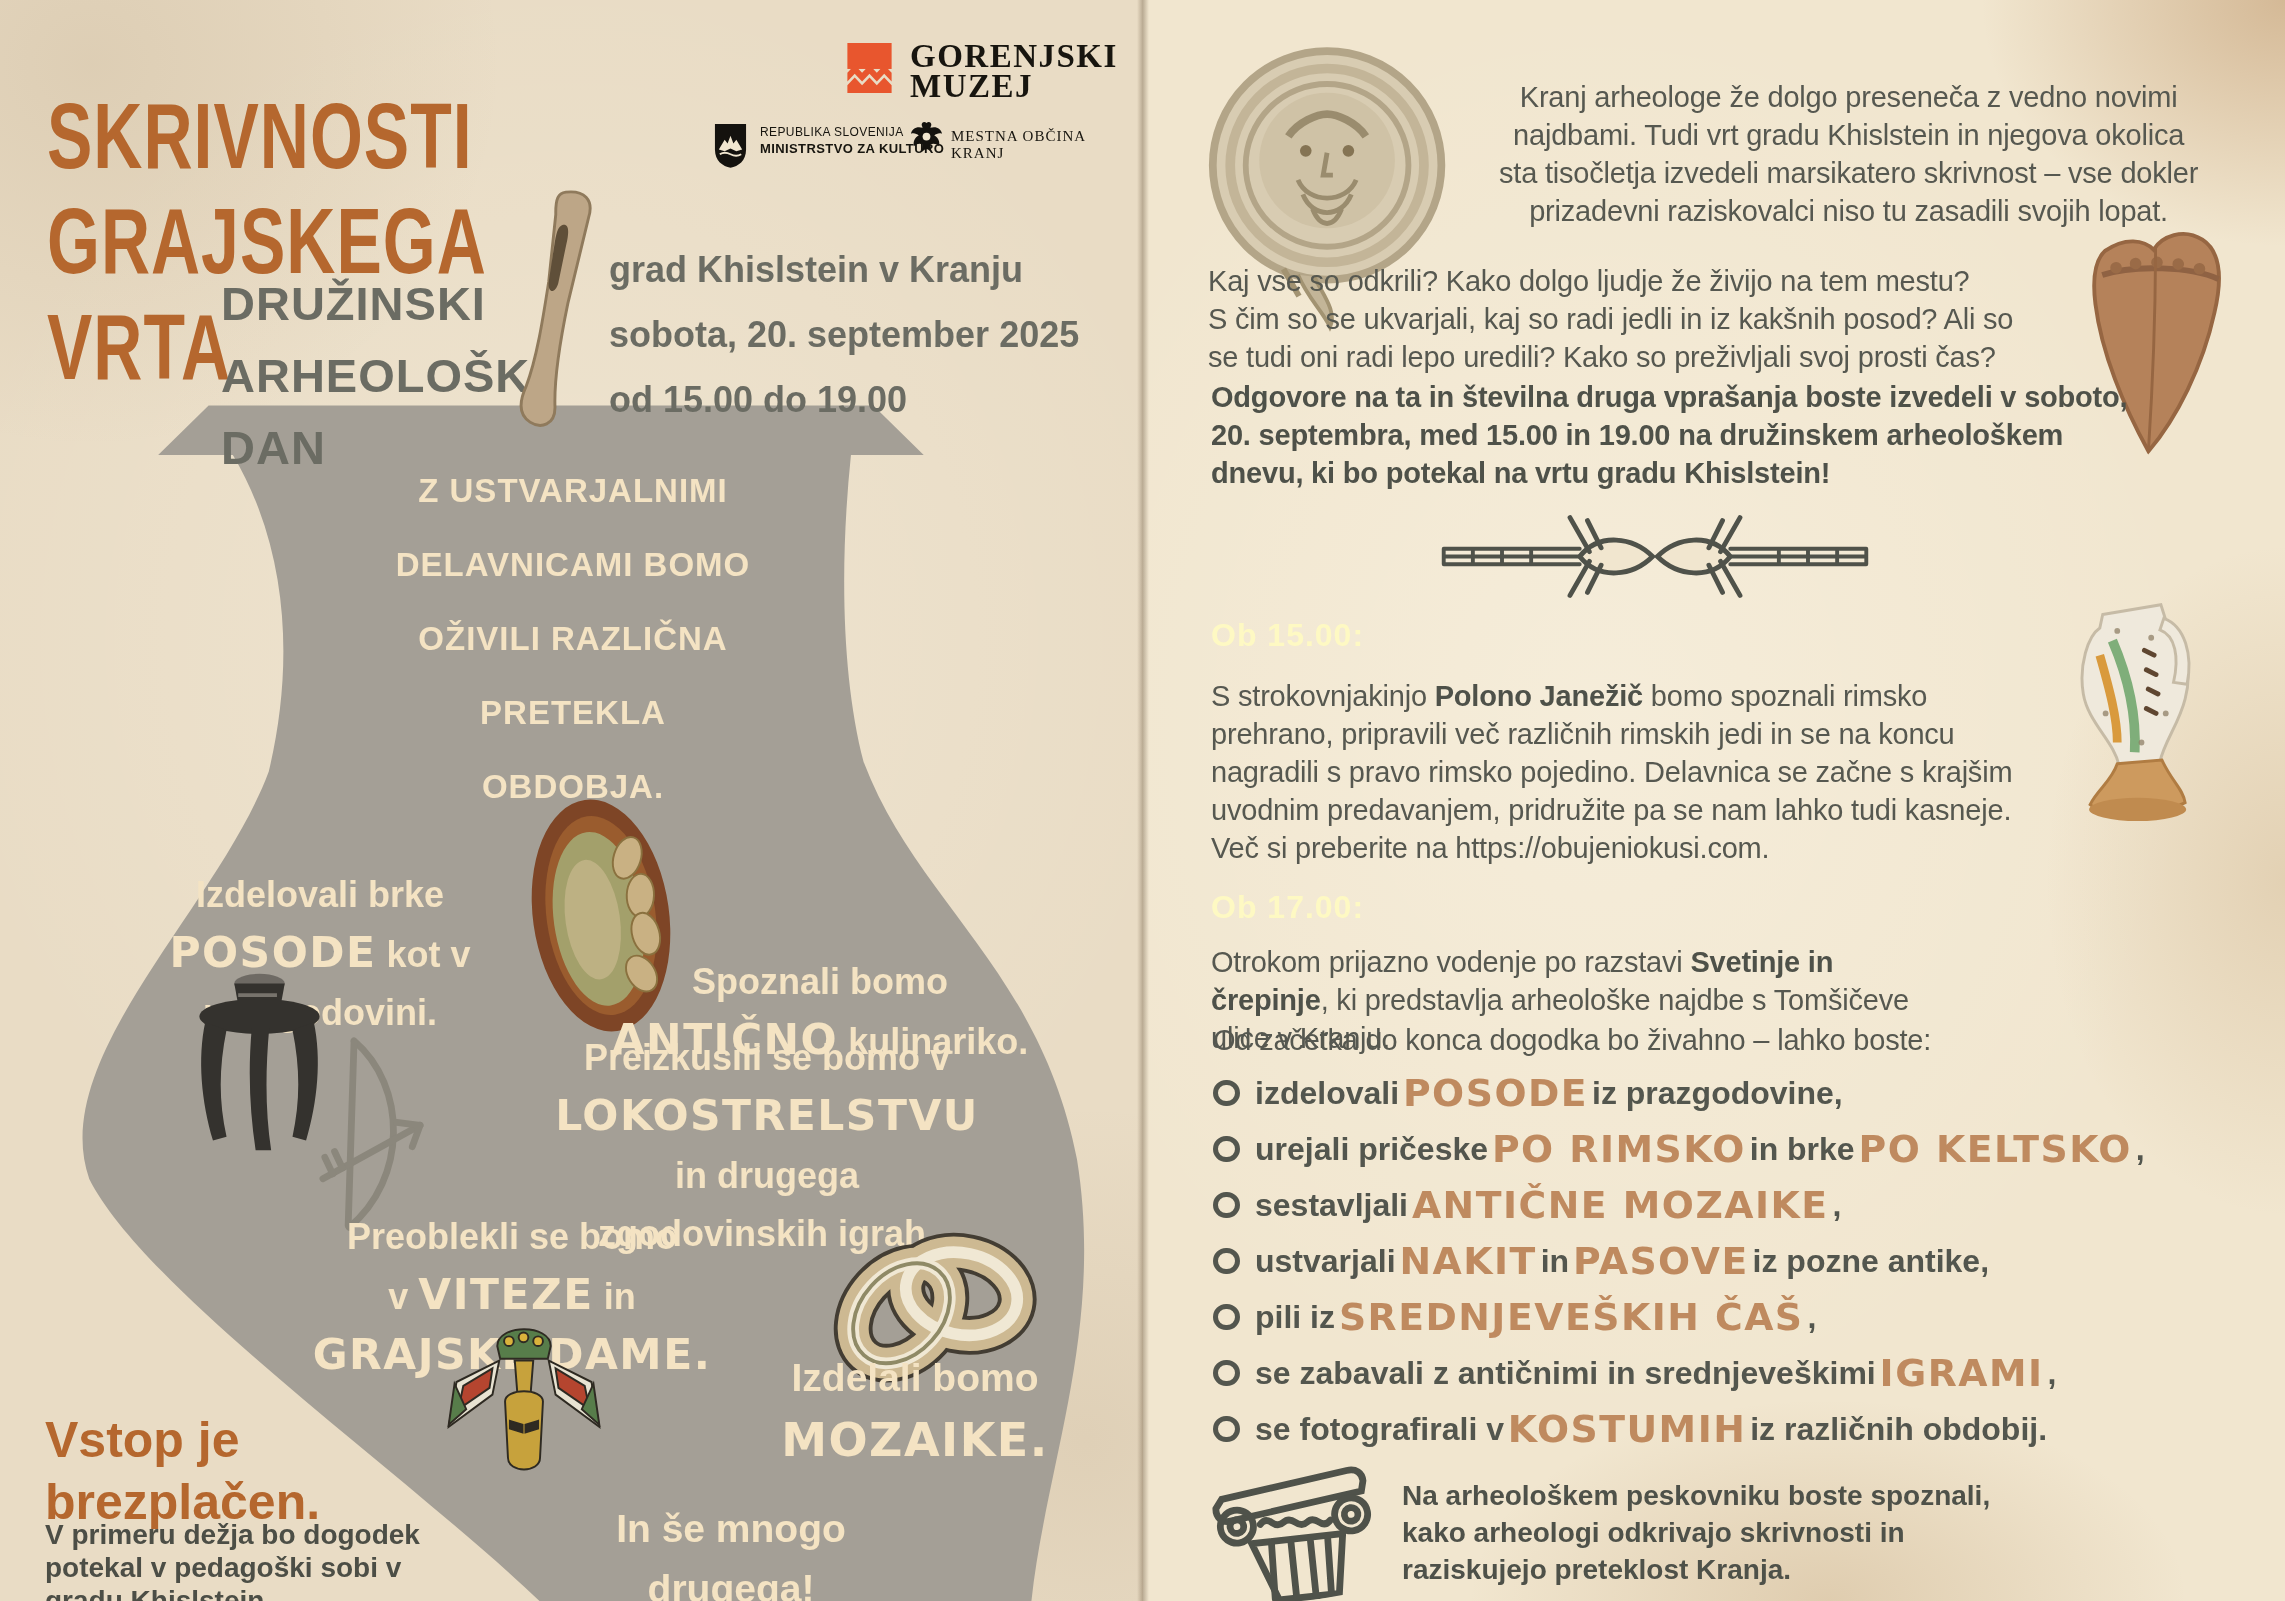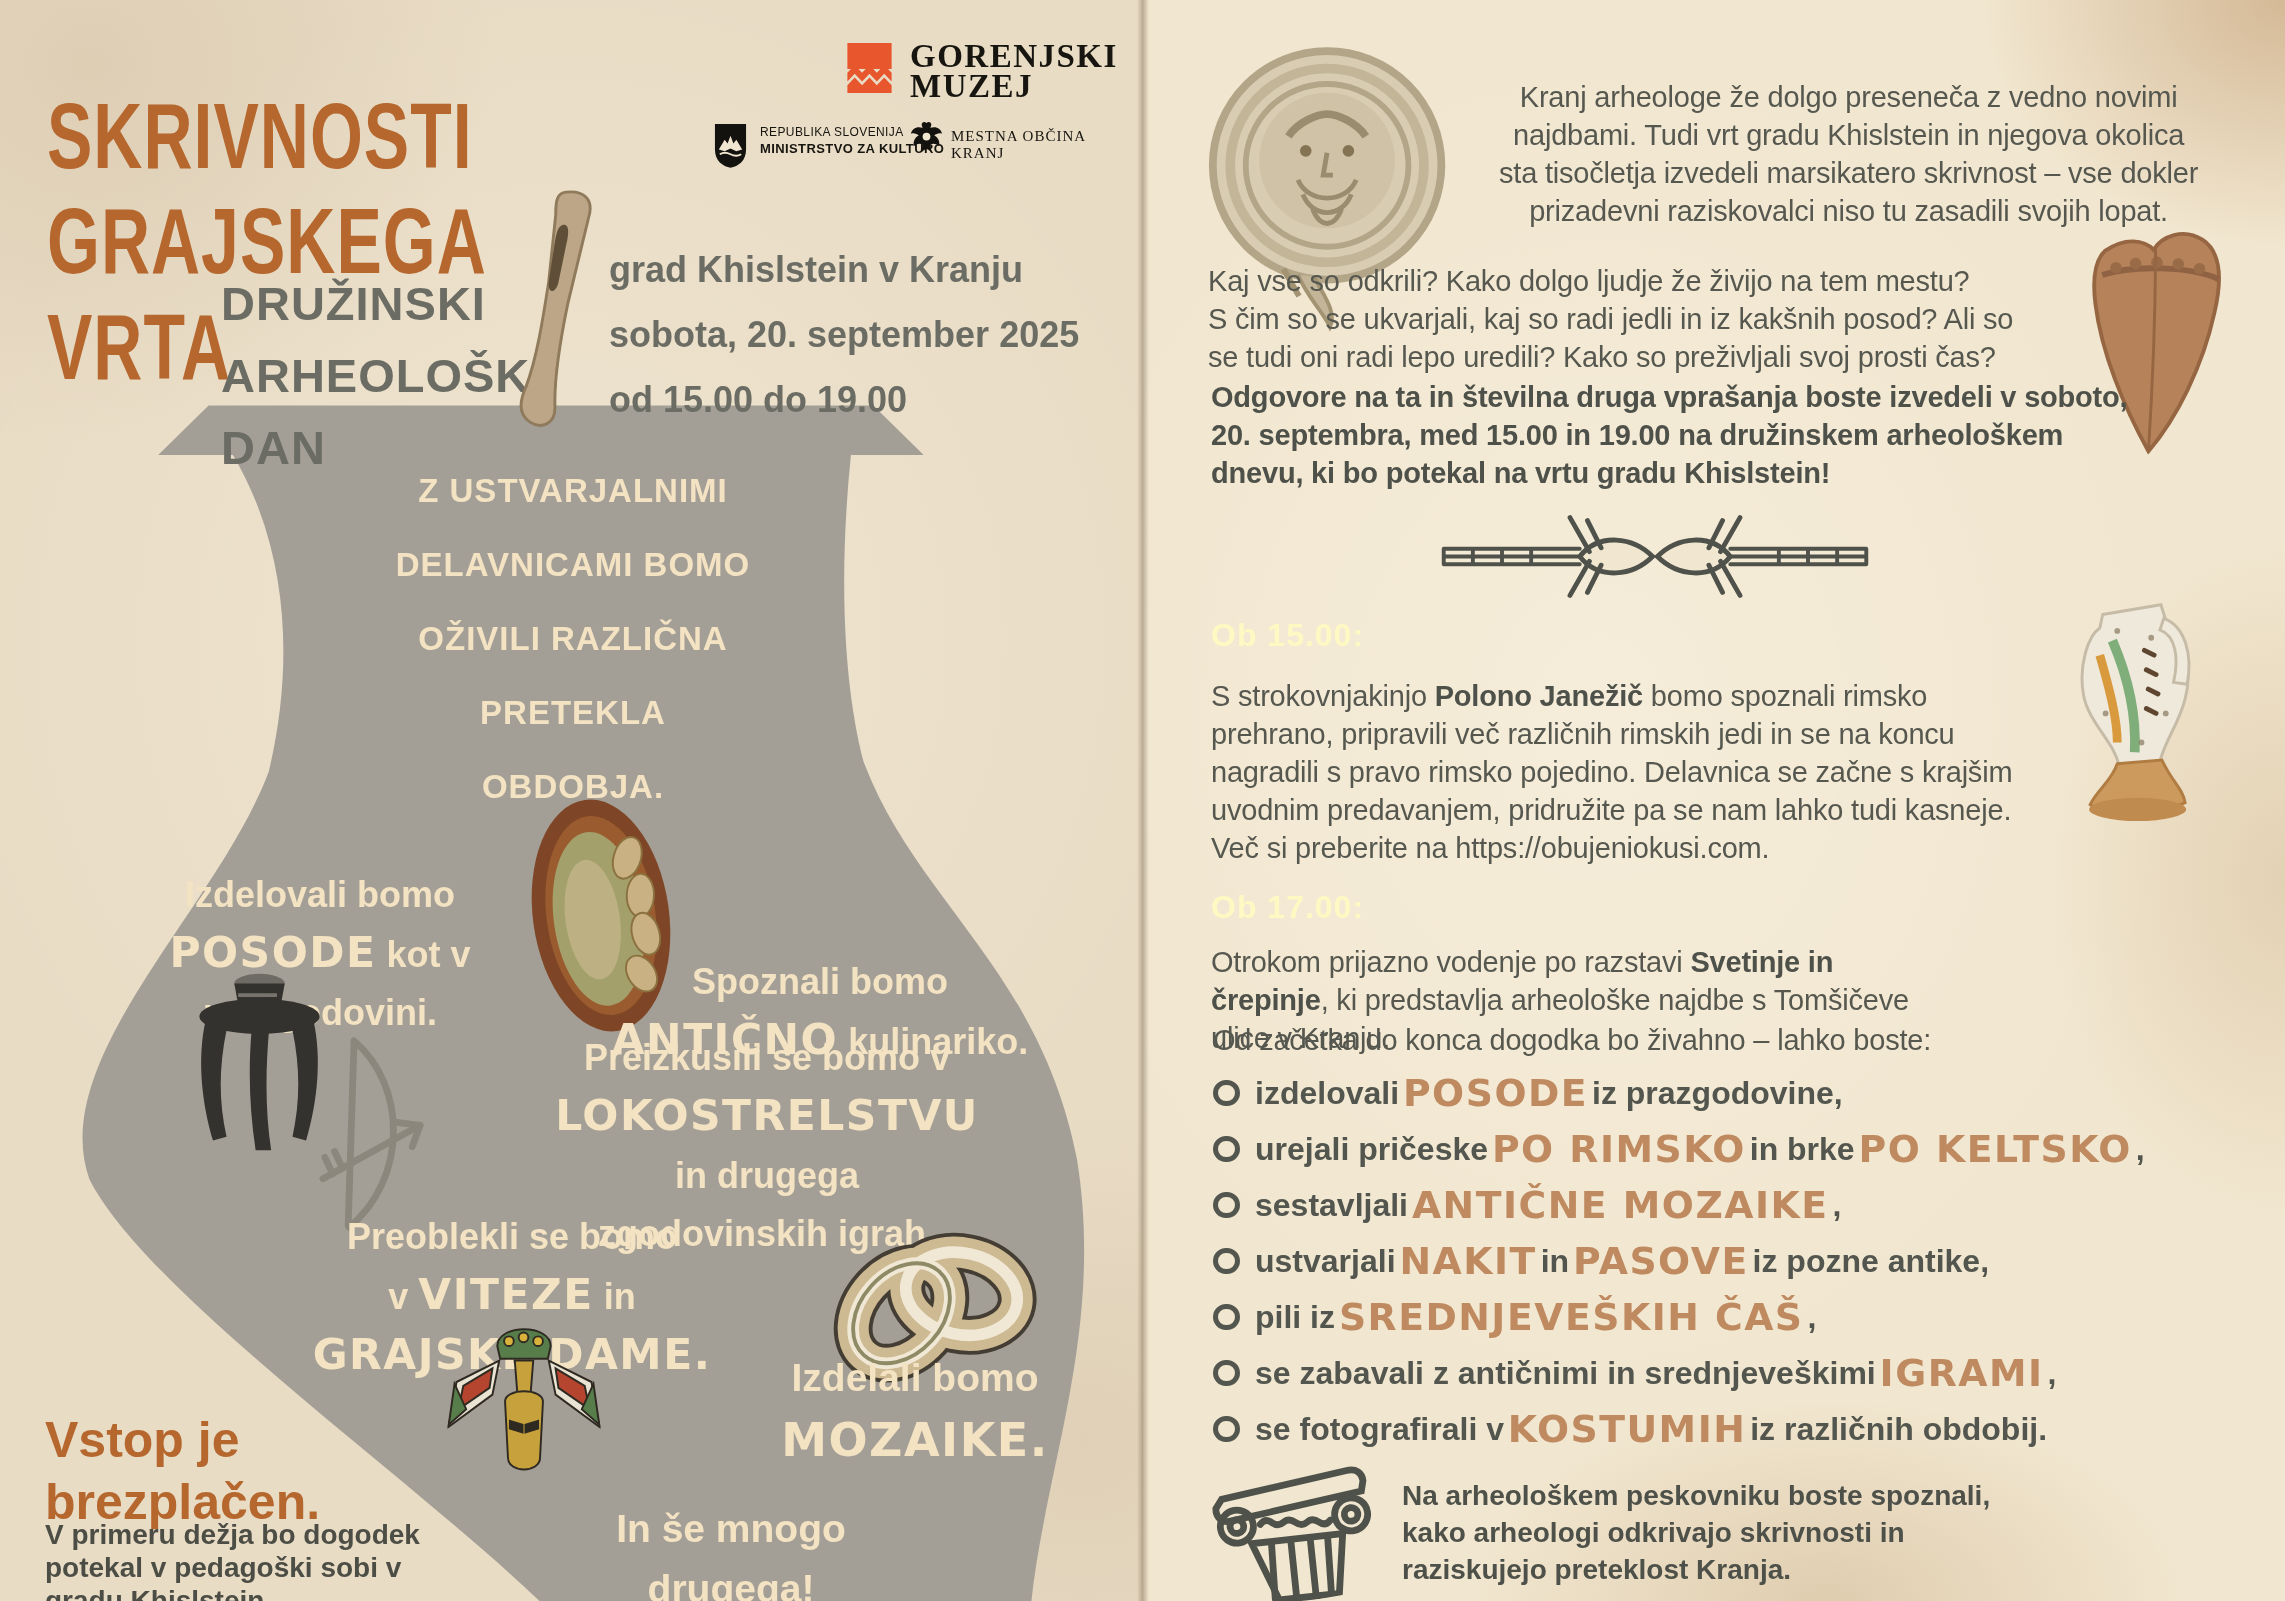--- a/index.html
+++ b/index.html
@@ -134,21 +134,21 @@
 
     <div id="vase-intro" class="abs cream">
         <div class="ln">Z USTVARJALNIMI</div>
         <div class="ln">DELAVNICAMI BOMO</div>
         <div class="ln">OŽIVILI RAZLIČNA</div>
         <div class="ln">PRETEKLA</div>
         <div class="ln">OBDOBJA.</div>
       </div>
 
     <div id="act-posode" class="abs act cream">
-        <div class="ln"><span>Izdelovali bomo</span></div>
+        <div class="ln"><span>Izdelovali brke</span></div>
         <div class="ln"><span class="deco">POSODE</span><span> kot v</span></div>
         <div class="ln"><span>prazgodovini.</span></div>
       </div>
 
     <svg class="abs" style="left:528px;top:794px;transform:rotate(-8deg)" width="146" height="243" viewBox="0 0 150 250">
       <ellipse cx="75" cy="125" rx="70" ry="120" fill="#7e4526"></ellipse>
       <ellipse cx="75" cy="125" rx="56" ry="103" fill="#9a5c2e"></ellipse>
       <ellipse cx="72" cy="128" rx="46" ry="90" fill="#a3a06b"></ellipse>
       <ellipse cx="66" cy="128" rx="28" ry="62" fill="#bdb183"></ellipse>
       <g fill="#c9b183" stroke="#8a713f" stroke-width="2">

